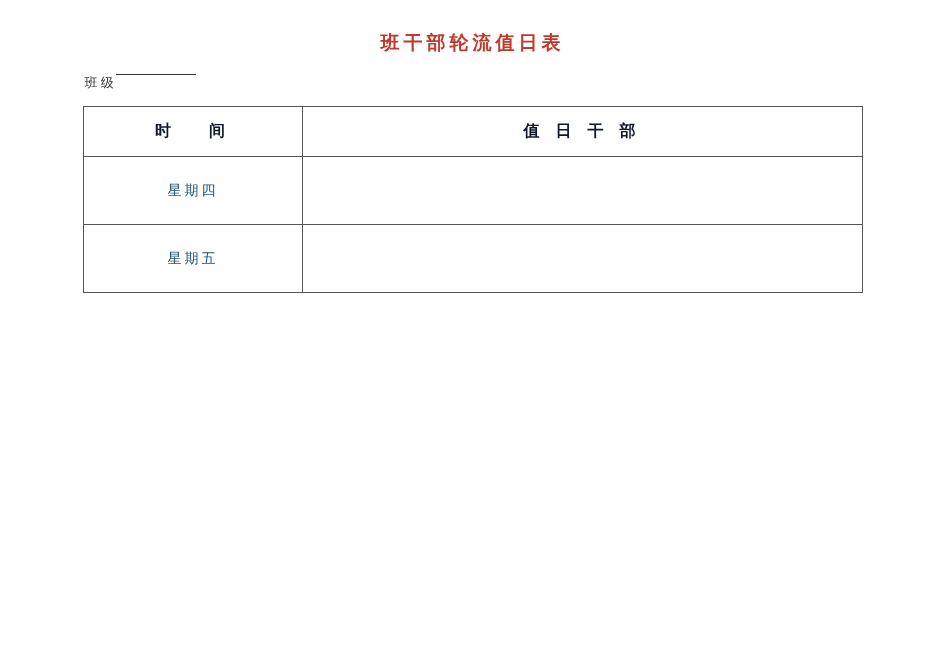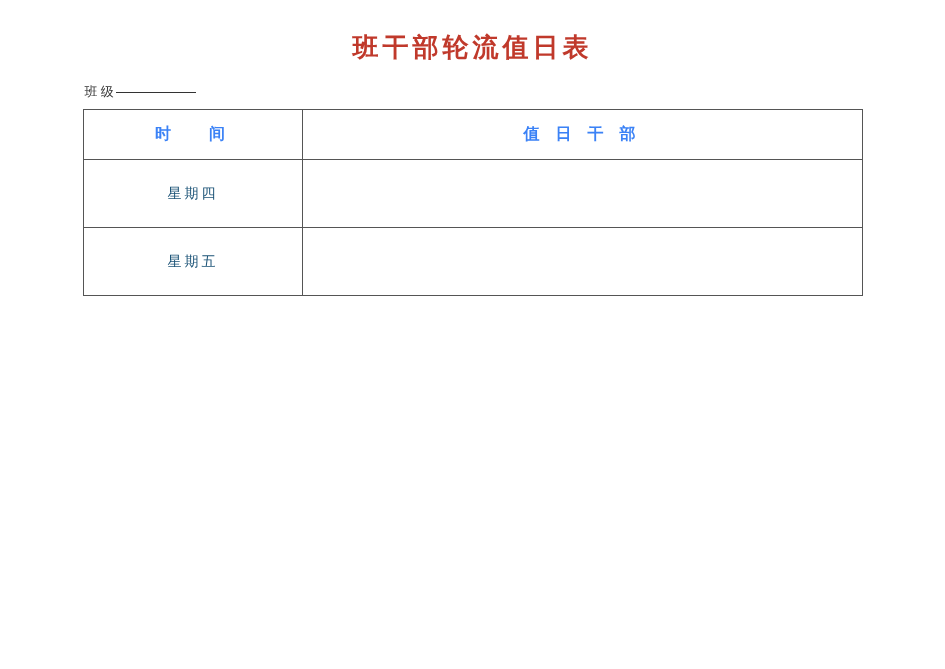--- a/index.html
+++ b/index.html
@@ -20,33 +20,33 @@
     }
 
     .page-container {
       width: 780px;
       display: flex;
       flex-direction: column;
       align-items: center;
     }
 
     .page-title {
-      font-size: 26px;
+      font-size: 19px;
       font-weight: bold;
       color: #c0392b;
       letter-spacing: 4px;
       margin-bottom: 18px;
       font-family: "SimHei", "黑体", sans-serif;
     }
 
     .class-label-row {
       width: 100%;
       display: flex;
-      align-items: center;
-      margin-bottom: 8px;
+      align-items: flex-start;
+      margin-bottom: 14px;
       padding-left: 2px;
     }
 
     .class-label-text {
       font-size: 13px;
       color: #333;
       font-family: "SimSun", "宋体", serif;
     }
 
     .class-label-underline {
@@ -68,21 +68,21 @@
       text-align: center;
       vertical-align: middle;
       font-family: "SimSun", "宋体", serif;
     }
 
     .header-row th {
       background-color: #ffffff;
       padding: 14px 4px;
       font-size: 16px;
       font-weight: bold;
-      color: #3b82f6;
+      color: #0f172a;
       letter-spacing: 6px;
     }
 
     .time-col {
       width: 220px;
     }
 
     .duty-col {
       width: 560px;
     }

